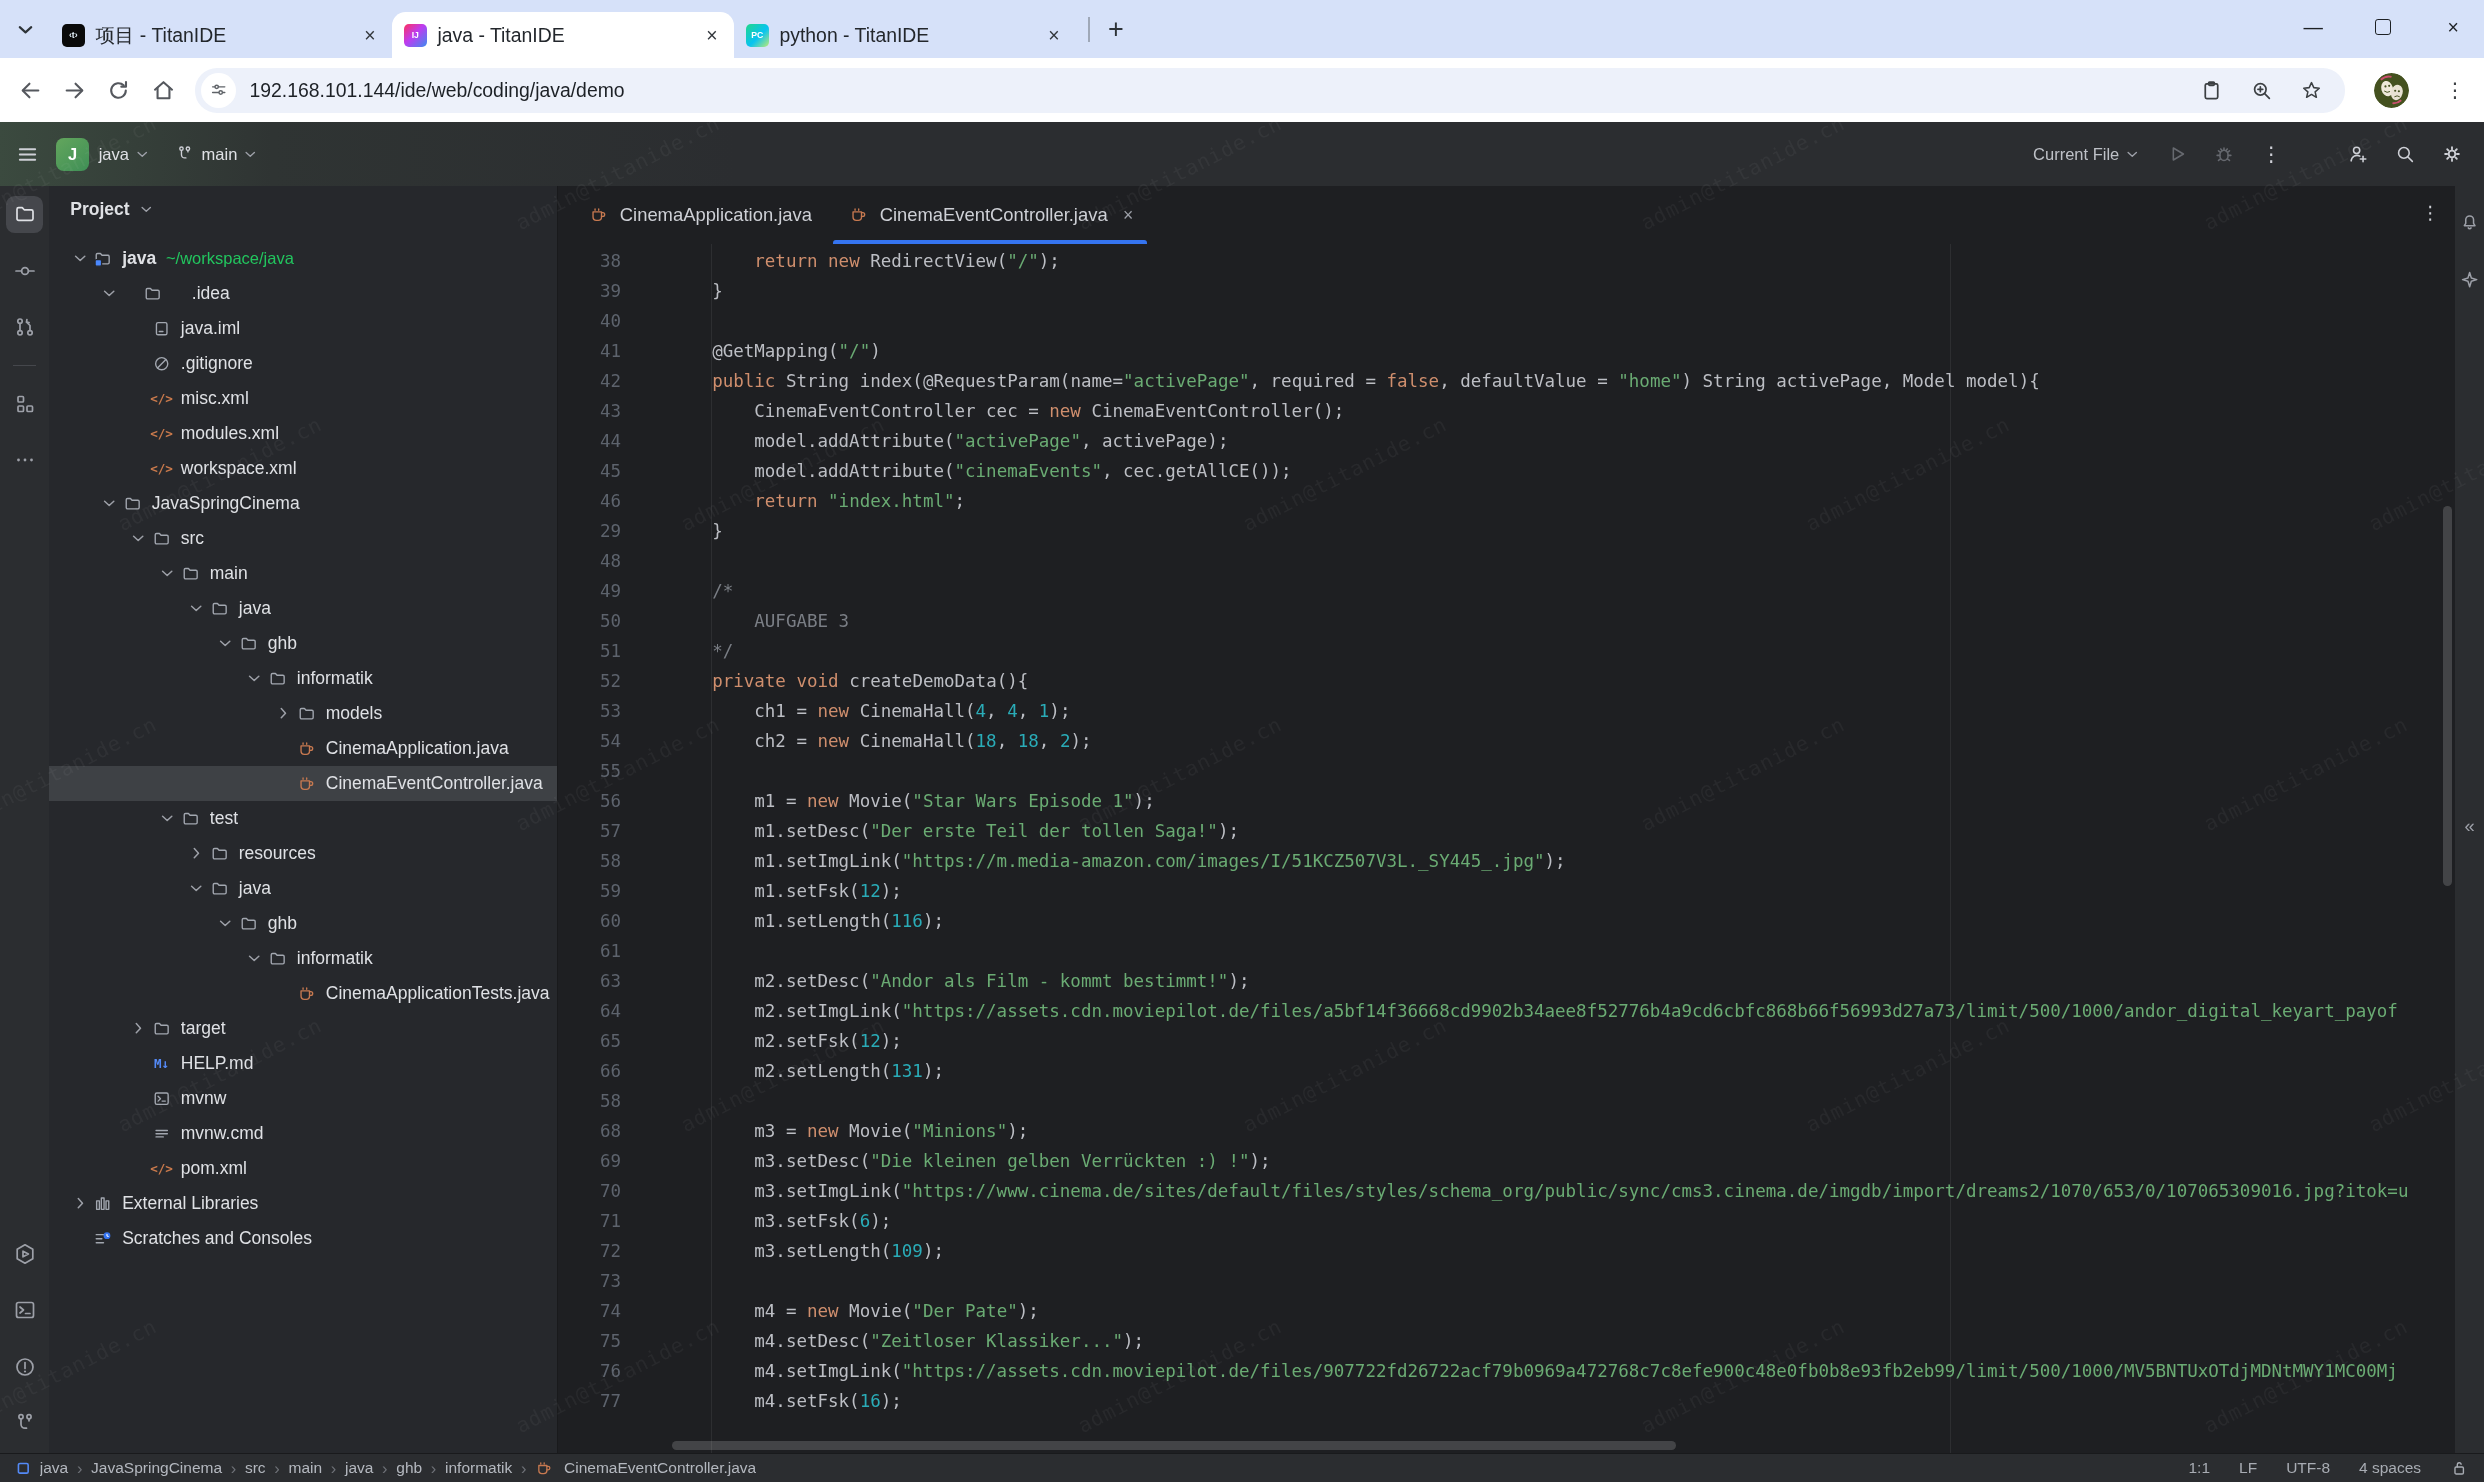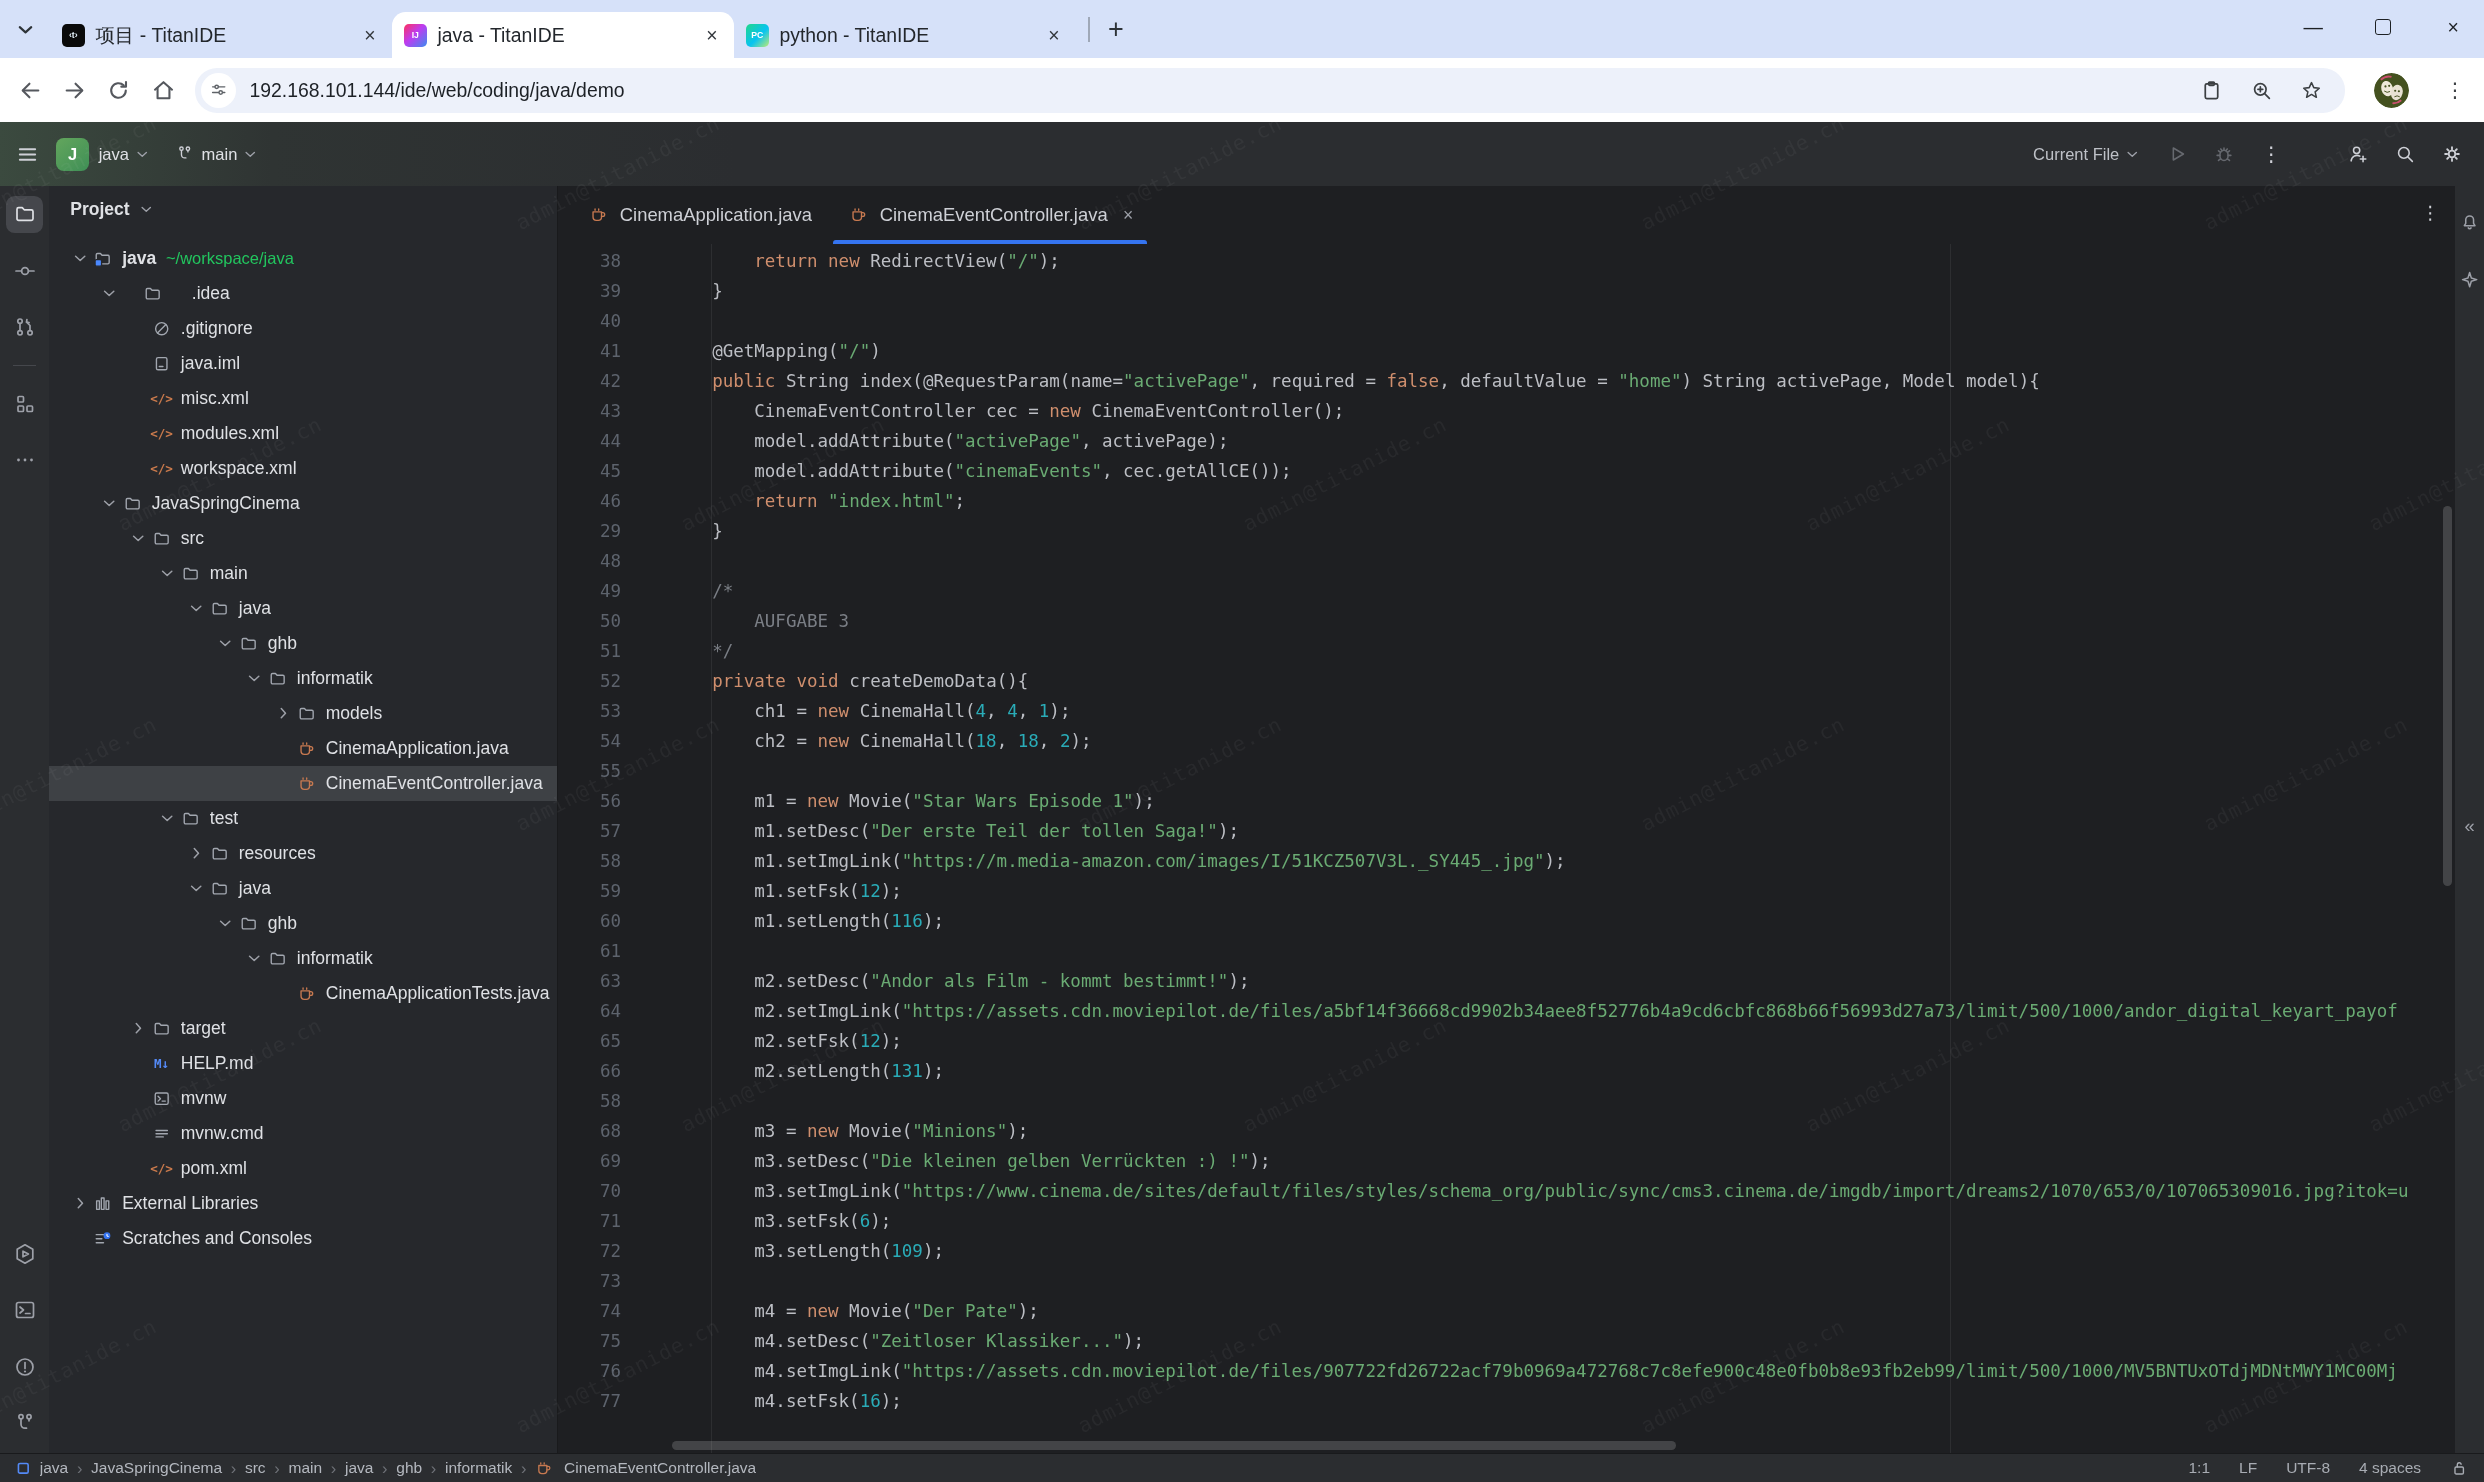--- a/index.html
+++ b/index.html
@@ -437,35 +437,35 @@
             <svg viewBox="0 0 24 24" fill="none" stroke="currentColor" stroke-width="1.7" stroke-linecap="round" stroke-linejoin="round">
               <path d="M4 7.2a1.6 1.6 0 0 1 1.6-1.6h3.6l2 2.2h7.2A1.6 1.6 0 0 1 20 9.4v7.4a1.6 1.6 0 0 1-1.6 1.6H5.6A1.6 1.6 0 0 1 4 16.8z"></path>
             </svg>
           </span>
           <span class="tlabel">.idea</span>
         </div>
         <div class="tree-row" style="padding-left: 78px;">
           <span class="tchev icon"></span>
           <span class="ticon">
             <svg viewBox="0 0 24 24" fill="none" stroke="currentColor" stroke-width="1.7" stroke-linecap="round" stroke-linejoin="round">
+              <rect x="5.5" y="4.5" width="13" height="15" rx="2"></rect>
+              <line x1="9" y1="15.5" x2="13.5" y2="15.5"></line>
+            </svg>
+          </span>
+          <span class="tlabel">java.iml</span>
+        </div>
+        <div class="tree-row" style="padding-left: 78px;">
+          <span class="tchev icon"></span>
+          <span class="ticon">
+            <svg viewBox="0 0 24 24" fill="none" stroke="currentColor" stroke-width="1.7" stroke-linecap="round" stroke-linejoin="round">
               <circle cx="12" cy="12" r="7.5"></circle>
               <line x1="6.8" y1="17.2" x2="17.2" y2="6.8"></line>
             </svg>
           </span>
           <span class="tlabel">.gitignore</span>
-        </div>
-        <div class="tree-row" style="padding-left: 78px;">
-          <span class="tchev icon"></span>
-          <span class="ticon">
-            <svg viewBox="0 0 24 24" fill="none" stroke="currentColor" stroke-width="1.7" stroke-linecap="round" stroke-linejoin="round">
-              <rect x="5.5" y="4.5" width="13" height="15" rx="2"></rect>
-              <line x1="9" y1="15.5" x2="13.5" y2="15.5"></line>
-            </svg>
-          </span>
-          <span class="tlabel">java.iml</span>
         </div>
         <div class="tree-row" style="padding-left: 78px;">
           <span class="tchev icon"></span>
           <span class="ticon">
             <span class="txt-ic" style="color:#CA7A4C">&lt;/&gt;</span>
           </span>
           <span class="tlabel">misc.xml</span>
         </div>
         <div class="tree-row" style="padding-left: 78px;">
           <span class="tchev icon"></span>

